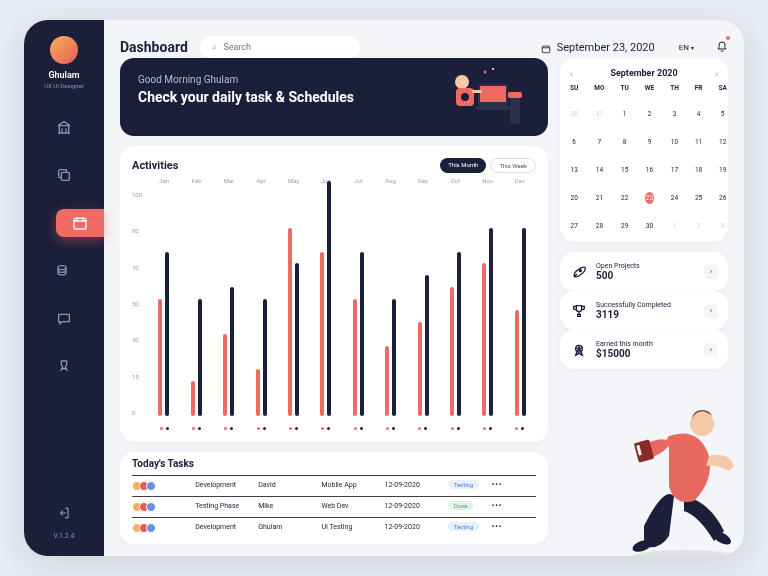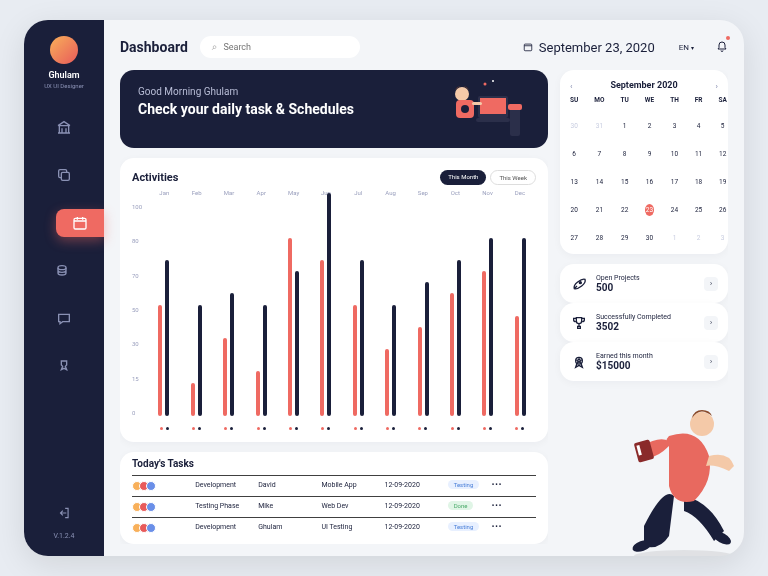--- a/index.html
+++ b/index.html
@@ -9,27 +9,27 @@
 .avatar{width:28px;height:28px;border-radius:50%;background:linear-gradient(135deg,#f8b05a,#e85a5a)}
 .user-name{font-size:9px;font-weight:600;margin-top:6px}
 .user-role{font-size:6px;color:#8a91b4;margin-top:2px}
 .nav{margin-top:24px;display:flex;flex-direction:column;gap:20px;align-items:center;width:100%}
 .nav-item{width:32px;height:28px;display:flex;align-items:center;justify-content:center;cursor:pointer;color:#8a91b4}
 .nav-item.active{background:#ef6a62;color:#fff;width:48px;border-radius:8px 0 0 8px;margin-left:32px;box-shadow:0 4px 12px rgba(239,106,98,0.4)}
 .sidebar-bottom{margin-top:auto;display:flex;flex-direction:column;align-items:center;gap:8px}
 .logout{color:#8a91b4;cursor:pointer}
 .version{font-size:7px;color:#8a91b4}
 .main{flex:1;padding:16px 16px 12px 16px;overflow:hidden;display:flex;flex-direction:column}
-.topbar{display:flex;align-items:center;gap:12px;margin-bottom:12px}
+.topbar{display:flex;align-items:center;gap:12px;}
 .page-title{font-size:14px;font-weight:700;color:#1a1f3a}
 .search{display:flex;align-items:center;background:#fff;border-radius:16px;padding:4px 12px;width:160px;height:22px}
 .search-ico{font-size:10px;color:#999;margin-right:6px}
 .search input{border:none;outline:none;font-size:9px;flex:1;background:transparent}
 .tb-spacer{flex:1}
-.date-pill{display:flex;align-items:center;gap:6px;font-size:13px;color:#1a1f3a}
+.date-pill{display:flex;align-items:flex-end;gap:6px;font-size:11px;color:#1a1f3a}
 .lang{font-size:8px;color:#1a1f3a;display:flex;align-items:center;gap:2px;margin-left:12px}
 .bell{position:relative;margin-left:10px}
 .bell-dot{position:absolute;top:-2px;right:-2px;width:4px;height:4px;background:#ef6a62;border-radius:50%}
 .content{display:flex;gap:12px;flex:1;overflow:hidden}
 .left-col{flex:1;display:flex;flex-direction:column;gap:10px;overflow:hidden}
 .right-col{width:168px;display:flex;flex-direction:column;gap:10px}
 .hero{background:#1a1f3a;border-radius:14px;padding:16px 18px;color:#fff;position:relative;height:78px;overflow:hidden}
 .hero-sub{font-size:10px;color:#b8bdd6}
 .hero-title{font-size:14px;font-weight:700;margin-top:4px}
 .hero-art{position:absolute;right:10px;top:6px;width:100px;height:70px}
@@ -467,21 +467,21 @@
               <div class="stat-arr">›</div>
             </div>
             <div class="card stat">
               <div class="stat-ico">
                 <svg width="16" height="16" viewBox="0 0 24 24" fill="none" stroke="#1a1f3a" stroke-width="2">
                   <path d="M8 4h8v5a4 4 0 0 1-8 0zM7 5H4v2a3 3 0 0 0 3 3M17 5h3v2a3 3 0 0 1-3 3M12 13v4M9 20h6M10 17h4v3h-4z"></path>
                 </svg>
               </div>
               <div class="stat-txt">
                 <div class="stat-lbl">Successfully Completed</div>
-                <div class="stat-val">3502</div>
+                <div class="stat-val">3119</div>
               </div>
               <div class="stat-arr">›</div>
             </div>
             <div class="card stat">
               <div class="stat-ico">
                 <svg width="16" height="16" viewBox="0 0 24 24" fill="none" stroke="#1a1f3a" stroke-width="2">
                   <circle cx="12" cy="10" r="5"></circle>
                   <path d="M12 7l1 2 2 .3-1.5 1.5.4 2-1.9-1-1.9 1 .4-2L9 9.3l2-.3zM9 14l-2 6 5-3 5 3-2-6"></path>
                 </svg>
               </div>

